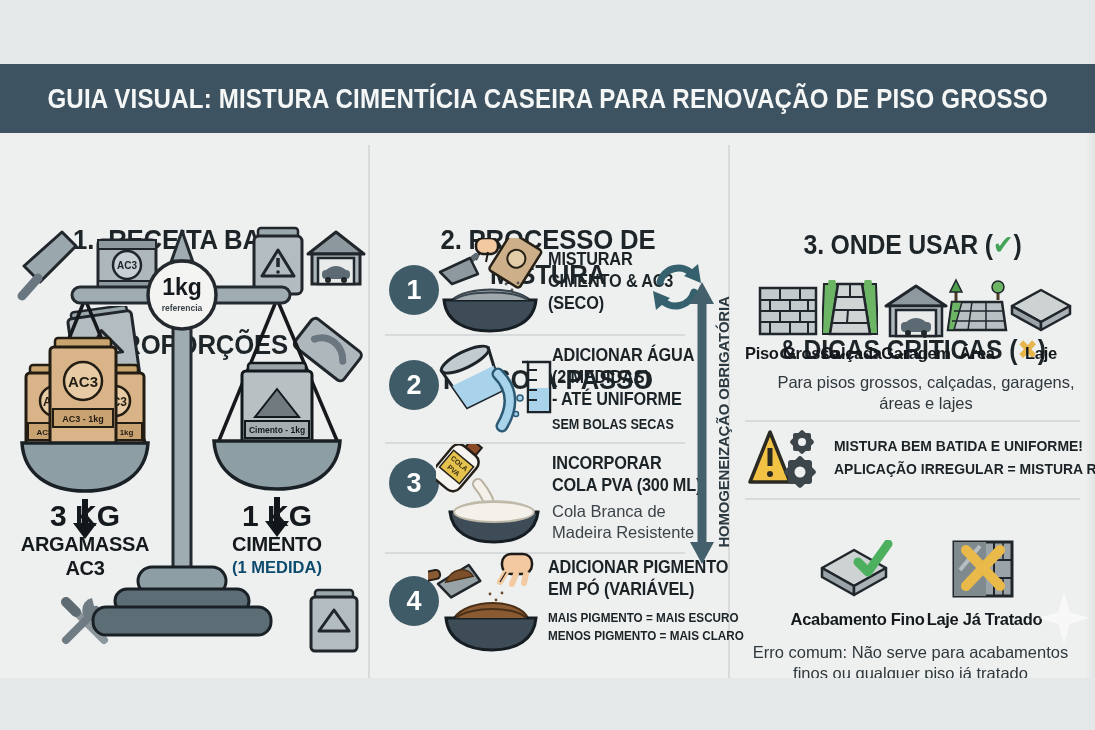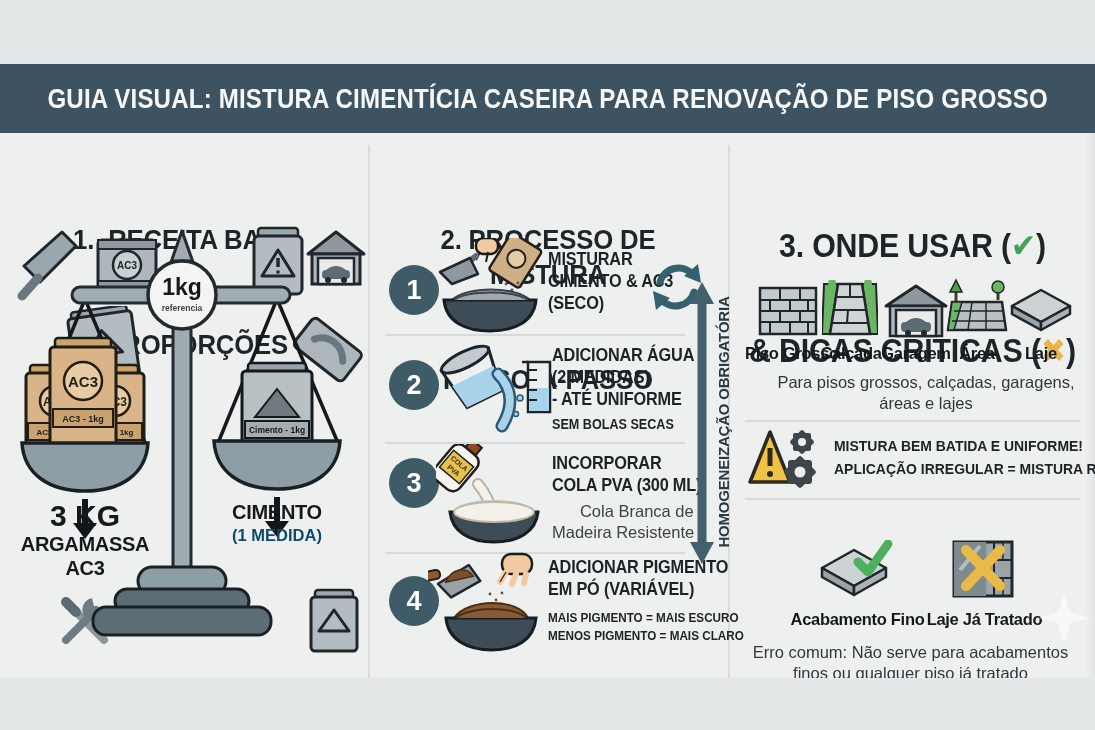--- a/index.html
+++ b/index.html
@@ -179,20 +179,21 @@
     <rect x="118" y="342" width="88" height="28" rx="14" fill="#8e9ea5" stroke="#1a2126" stroke-width="3"></rect>
     <rect x="95" y="364" width="134" height="24" rx="12" fill="#5c6d76" stroke="#1a2126" stroke-width="3"></rect>
     <rect x="73" y="382" width="178" height="28" rx="13" fill="#5c6d76" stroke="#1a2126" stroke-width="3"></rect>
   </svg>
 
   <div class="abs ctr" style="left:10px;top:500px;width:150px;">
     <div class="kgval">3 KG</div>
     <div class="kgname">ARGAMASSA AC3</div>
   </div>
   <div class="abs ctr" style="left:202px;top:500px;width:150px;">
+    <div class="kgval">1 KG</div>
     <div class="kgname">CIMENTO</div>
     <div class="kgnote">(1 MEDIDA)</div>
   </div>
 
   <div class="abs colhead" style="left:370px;top:152px;width:356px;">
     <span class="cond">2. PROCESSO DE MISTURA</span>
     <span class="cond">PASSO-A-PASSO</span>
   </div>
 
   <div class="stepnum" style="left:389px;top:265px;">
@@ -277,21 +278,21 @@
       <text x="16" y="25" font-size="7" font-weight="bold" text-anchor="middle" fill="#3a2d12">COLA</text>
       <text x="16" y="34" font-size="7" font-weight="bold" text-anchor="middle" fill="#3a2d12">PVA</text>
     </g>
     <ellipse cx="58" cy="68" rx="38" ry="11" fill="#f3f1ea" stroke="#c9c4b4" stroke-width="2"></ellipse>
     <path d="M14,68 H102 C100,88 82,98 58,98 C34,98 16,88 14,68 Z" fill="#3e4c57" stroke="#161e24" stroke-width="3"></path>
     <ellipse cx="58" cy="68" rx="40" ry="10" fill="#f3f1ea" stroke="#bdb8a8" stroke-width="2"></ellipse>
   </svg>
   <div class="abs" style="left:552px;top:452px;">
     <div class="steptitle">INCORPORAR</div>
     <div class="steptitle">COLA PVA (300 ML)</div>
-    <div class="stepsub-r" style="margin-top:5px;text-align:center;">Cola Branca de</div>
+    <div class="stepsub-r" style="margin-top:5px;">Cola Branca de</div>
     <div class="stepsub-r">Madeira Resistente</div>
   </div>
   <div class="divider-h" style="left:385px;top:552px;width:300px;"></div>
 
   <div class="stepnum" style="left:389px;top:576px;">
     <span>4</span>
   </div>
   <svg class="abs" style="left:428px;top:552px;" width="122" height="106">
     <g transform="rotate(-12 28 30)">
       <rect x="-2" y="14" width="16" height="9" rx="4" fill="#8a5a33" stroke="#241f18" stroke-width="2"></rect>
@@ -321,21 +322,21 @@
     <div class="stepsub-b">MENOS PIGMENTO = MAIS CLARO</div>
   </div>
 
   <svg class="abs" style="left:688px;top:280px;" width="28" height="286">
     <line x1="14" y1="18" x2="14" y2="268" stroke="#44606c" stroke-width="9"></line>
     <polygon points="14,2 2,24 26,24" fill="#44606c"></polygon>
     <polygon points="14,284 2,262 26,262" fill="#44606c"></polygon>
   </svg>
   <div class="vlabel">HOMOGENEIZAÇÃO OBRIGATÓRIA</div>
 
-  <div class="abs colhead" style="left:730px;top:158px;width:365px;font-size:33px;">
+  <div class="abs colhead" style="left:730px;top:158px;width:365px;font-size:27px;">
     <span class="cond"><span>3. ONDE USAR (</span><span class="g-check">✔</span><span>)</span></span>
     <span class="cond"><span>&amp; DICAS CRÍTICAS (</span><span class="g-cross">✖</span><span>)</span></span>
   </div>
 
 
   <svg class="abs" style="left:758px;top:282px;" width="60" height="58">
     <rect x="2" y="6" width="56" height="46" fill="#c3cacc" stroke="#20262b" stroke-width="2.5"></rect>
     <line x1="2" y1="18" x2="58" y2="18" stroke="#20262b" stroke-width="2"></line>
     <line x1="2" y1="29" x2="58" y2="29" stroke="#20262b" stroke-width="2"></line>
     <line x1="2" y1="40" x2="58" y2="40" stroke="#20262b" stroke-width="2"></line>

